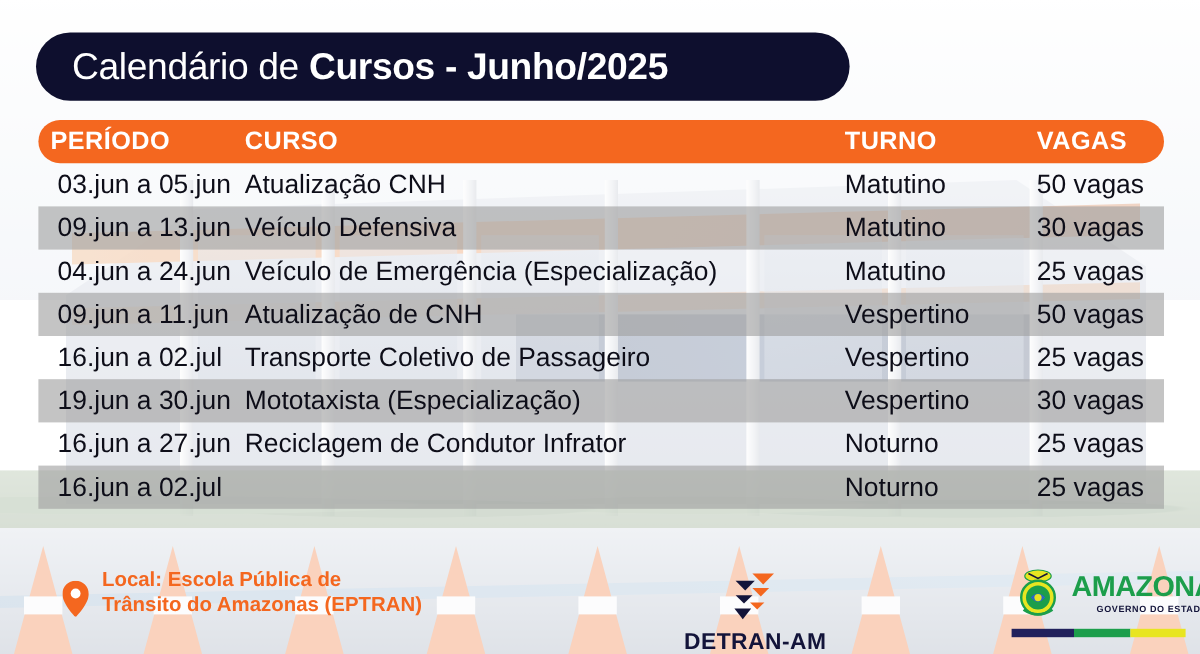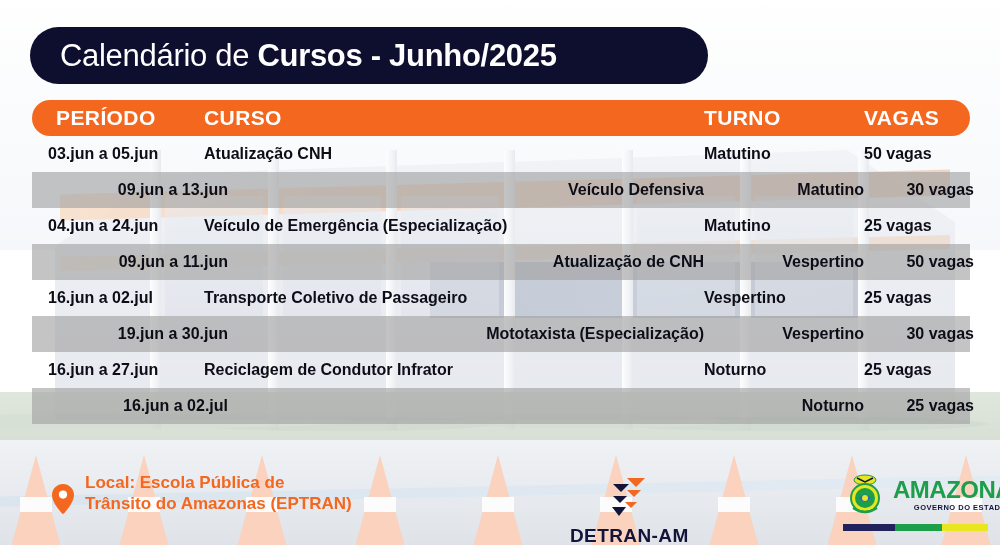--- a/index.html
+++ b/index.html
@@ -149,35 +149,35 @@
     font-weight: bold;
     letter-spacing: .4px;
   }
 
   .row {
     position: relative;
     height: 36px;
     display: flex;
     align-items: center;
   }
-  .row.alt { background: rgba(160,160,160,.62); text-align: right; }
+  .row.alt { background: rgba(160,160,160,.62); }
   .row .cell {
     color: #0d0d18;
-    font-size: 16px;
-    font-weight: bold;
+    font-size: 22px;
+    font-weight: normal;
     white-space: nowrap;
   }
 
   
   .c-periodo { position: absolute; left: 16px;  width: 180px; }
   .c-curso   { position: absolute; left: 172px; width: 500px; }
   .c-turno   { position: absolute; left: 672px; width: 160px; }
   .c-vagas   { position: absolute; left: 832px; width: 110px; }
 
-  .thead .c-periodo { left: 24px; }
+  .thead .c-periodo { left: 10px; }
   .thead .c-curso   { left: 172px; }
   .thead .c-turno   { left: 672px; }
   .thead .c-vagas   { left: 832px; }
 
   
   .footer-local {
     position: absolute;
     left: 52px; top: 472px;
     display: flex;
     align-items: flex-end;

